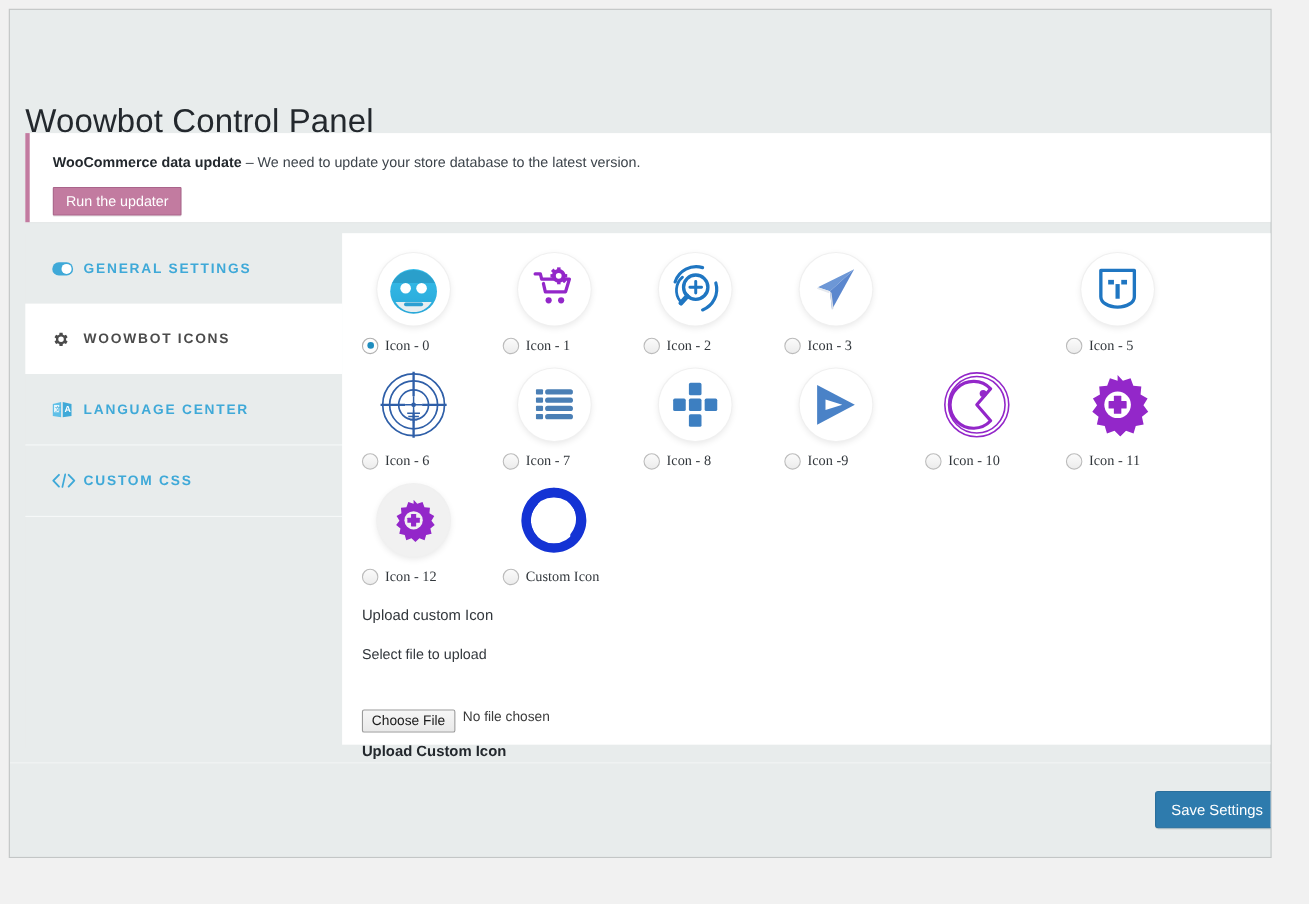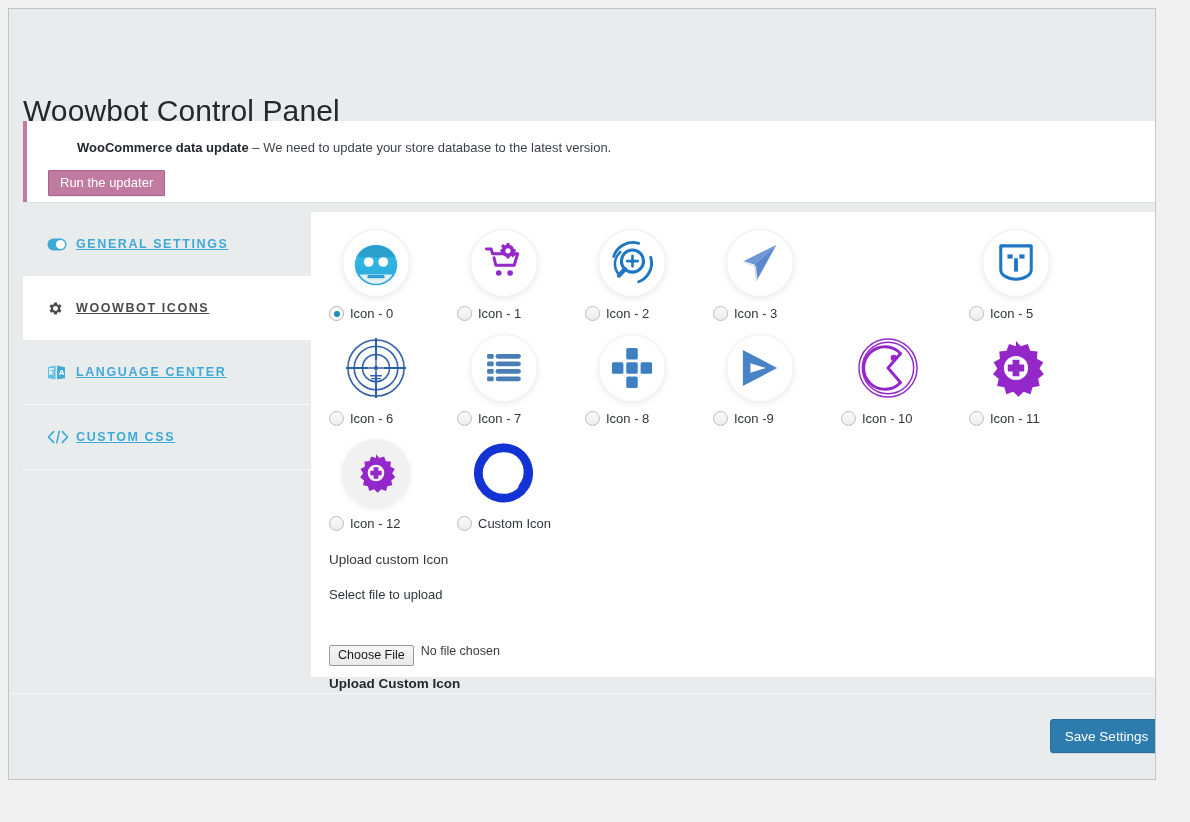--- a/index.html
+++ b/index.html
@@ -40,21 +40,21 @@
     border-left: 4px solid #c27ba0;
     box-shadow: 0 1px 1px rgba(0,0,0,.04);
   }
   .notice-text {
     position: absolute;
     left: 21px; top: 19px;
     font-size: 13px;
     color: #3c434a;
     white-space: nowrap;
   }
-  .notice-text b { font-weight: 700; color: #23282d; margin-left: 29px; }
+  .notice-text b { font-weight: 700; color: #23282d; }
   .notice-btn {
     position: absolute;
     left: 21px; top: 49px;
     height: 26px;
     padding: 0 11px;
     background: #c27ba0;
     border: 1px solid #a9648a;
     border-radius: 1px;
     color: #ffffff;
     font-size: 13px;
@@ -81,21 +81,20 @@
     background: transparent;
   }
   .side-item.active { background: #ffffff; }
   .side-label {
     font-size: 12.5px;
     font-weight: 700;
     letter-spacing: 1.6px;
     color: #3fa9d8;
     text-transform: uppercase;
     white-space: nowrap;
-    text-decoration: underline;
   }
   .side-item.active .side-label { color: #4b4b4b; }
   .side-ico {
     width: 22px; height: 20px;
     margin-right: 7px;
     display: flex; align-items: center; justify-content: flex-start;
     flex: none;
   }
   .sidebar-filler { height: 210px; }
   .sidebar-rule {
@@ -111,20 +110,21 @@
   }
 
   .icon-grid {
     position: absolute;
     left: 18px; top: 18px;
     width: 812px;
   }
   .icon-row {
     position: relative;
     height: 105px;
+    font-family: Liberation Serif, serif;
   }
   .icon-cell {
     position: absolute;
     top: 0;
     width: 128px;
     text-align: left;
   }
   .icon-circle {
     position: relative;
     width: 66px; height: 66px;

